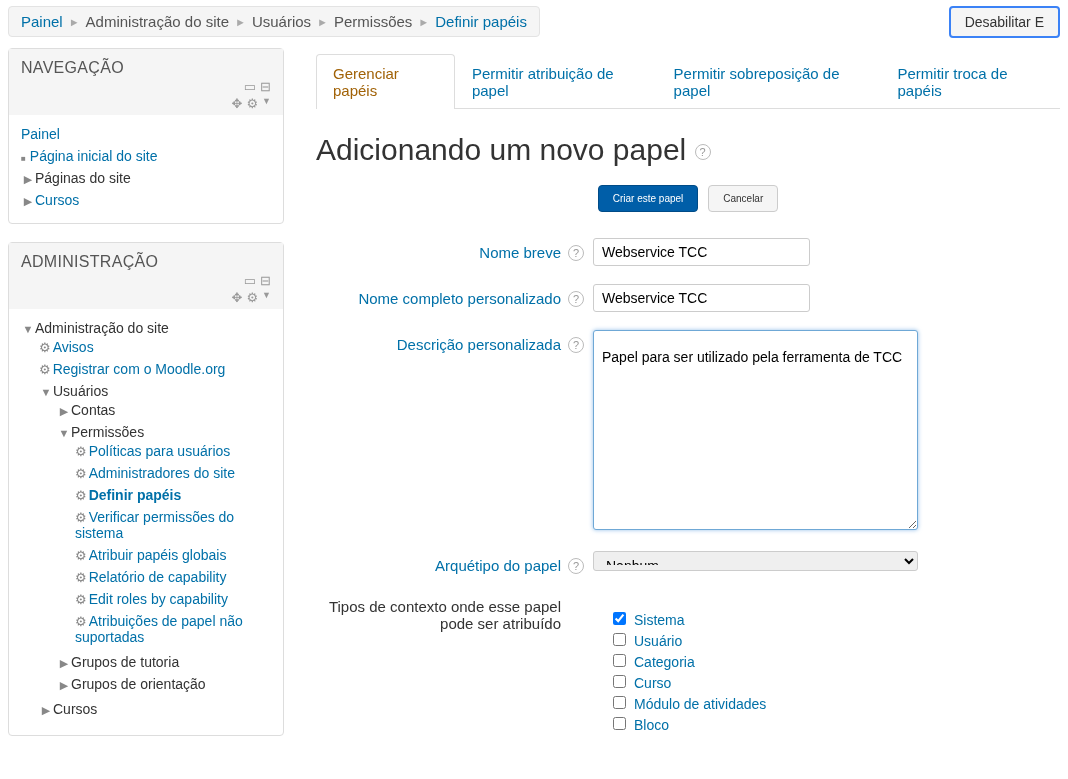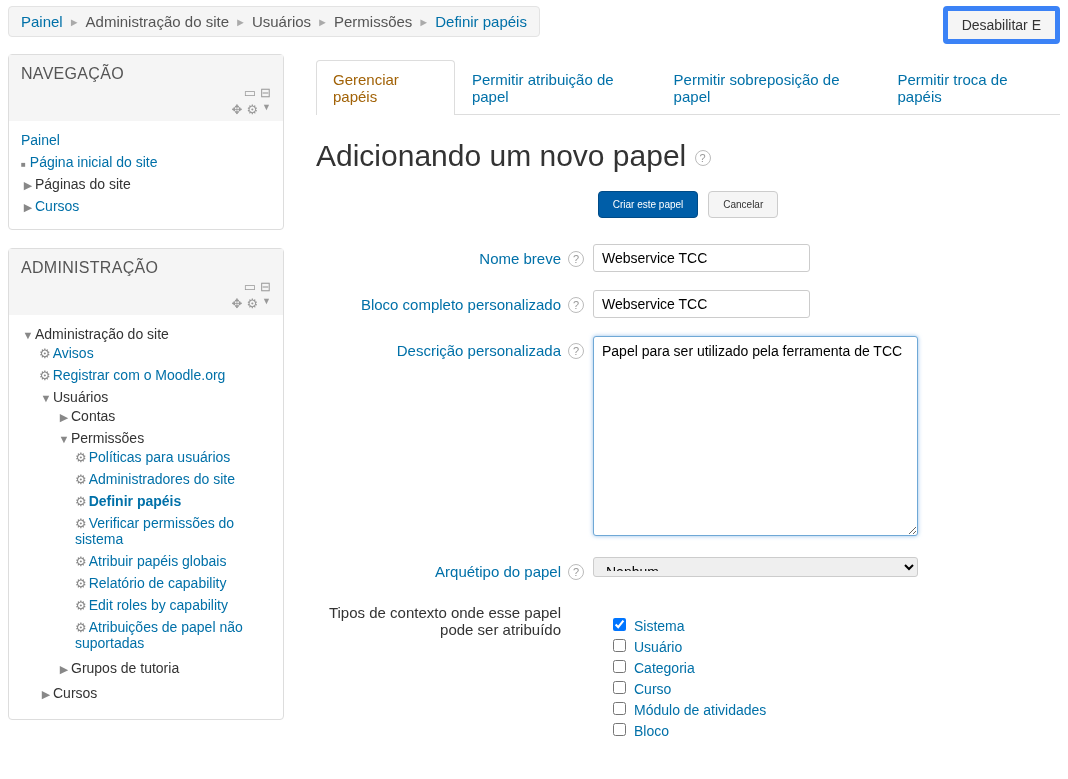--- a/index.html
+++ b/index.html
@@ -25,21 +25,21 @@
     border: 1px solid #e3e3e3;
     border-radius: 4px;
     padding: 6px 12px;
     gap: 6px;
     font-size: 15px;
   }
   .breadcrumb .sep { color: #aaa; font-size: 11px; }
   .breadcrumb .plain { color: #555; }
   .disable-btn {
     background: #f5f5f5;
-    border: 5px solid #3b82f6;
+    border: 2px solid #3b82f6;
     border-radius: 4px;
     padding: 6px 14px;
     font-size: 14px;
     color: #333;
     cursor: pointer;
   }
 
   .layout { display: flex; gap: 32px; padding: 0 8px; }
   .leftcol { width: 276px; flex: 0 0 276px; }
   .maincol { flex: 1; }
@@ -143,21 +143,21 @@
     width: 217px;
     padding: 5px 8px;
     border: 1px solid #ccc;
     border-radius: 3px;
     font-size: 14px;
     font-family: inherit;
   }
   .select-input { width: 325px; height:20px; }
   .textarea-input {
     width: 325px; height: 200px;
-    padding: 6px 8px;
+    padding: 18px 8px;
     border: 1px solid #6fa8d6;
     box-shadow: 0 0 4px rgba(80,150,220,.6);
     border-radius: 3px;
     font-size: 14px;
     font-family: inherit;
     resize: both;
   }
   .checklist { list-style:none; padding:0; margin:16px; }
   .checklist li { padding: 1px 0; }
   .checklist input { margin-right: 8px; }
@@ -245,20 +245,21 @@
                       <li><span class="gear">⚙</span><a href="#">Administradores do site</a></li>
                       <li><span class="gear">⚙</span><a class="bold" href="#">Definir papéis</a></li>
                       <li style="white-space:normal"><span class="gear">⚙</span><a href="#">Verificar permissões do sistema</a></li>
                       <li><span class="gear">⚙</span><a href="#">Atribuir papéis globais</a></li>
                       <li><span class="gear">⚙</span><a href="#">Relatório de capability</a></li>
                       <li><span class="gear">⚙</span><a href="#">Edit roles by capability</a></li>
                       <li style="white-space:normal"><span class="gear">⚙</span><a href="#">Atribuições de papel não suportadas</a></li>
                     </ul>
                   </li>
                   <li><span class="ic">▶</span><span>Grupos de tutoria</span></li>
+                  <li><span class="ic">▶</span><span>Grupos de orientação</span></li>
                 </ul>
               </li>
               <li><span class="ic">▶</span><span>Cursos</span></li>
             </ul>
           </li>
         </ul>
       </div>
     </div>
 
   </div>
@@ -284,21 +285,21 @@
     <div class="form">
       <div class="form-row">
         <div class="form-label">Nome breve</div>
         <div class="form-help"><span class="help-icon">?</span></div>
         <div class="form-field">
           <input type="text" class="text-input" value="Webservice TCC" style="">
         </div>
       </div>
 
       <div class="form-row">
-        <div class="form-label">Bloco completo personalizado</div>
+        <div class="form-label">Nome completo personalizado</div>
         <div class="form-help"><span class="help-icon">?</span></div>
         <div class="form-field">
           <input type="text" class="text-input" value="Webservice TCC" style="">
         </div>
       </div>
 
       <div class="form-row">
         <div class="form-label">Descrição personalizada</div>
         <div class="form-help"><span class="help-icon">?</span></div>
         <div class="form-field">

